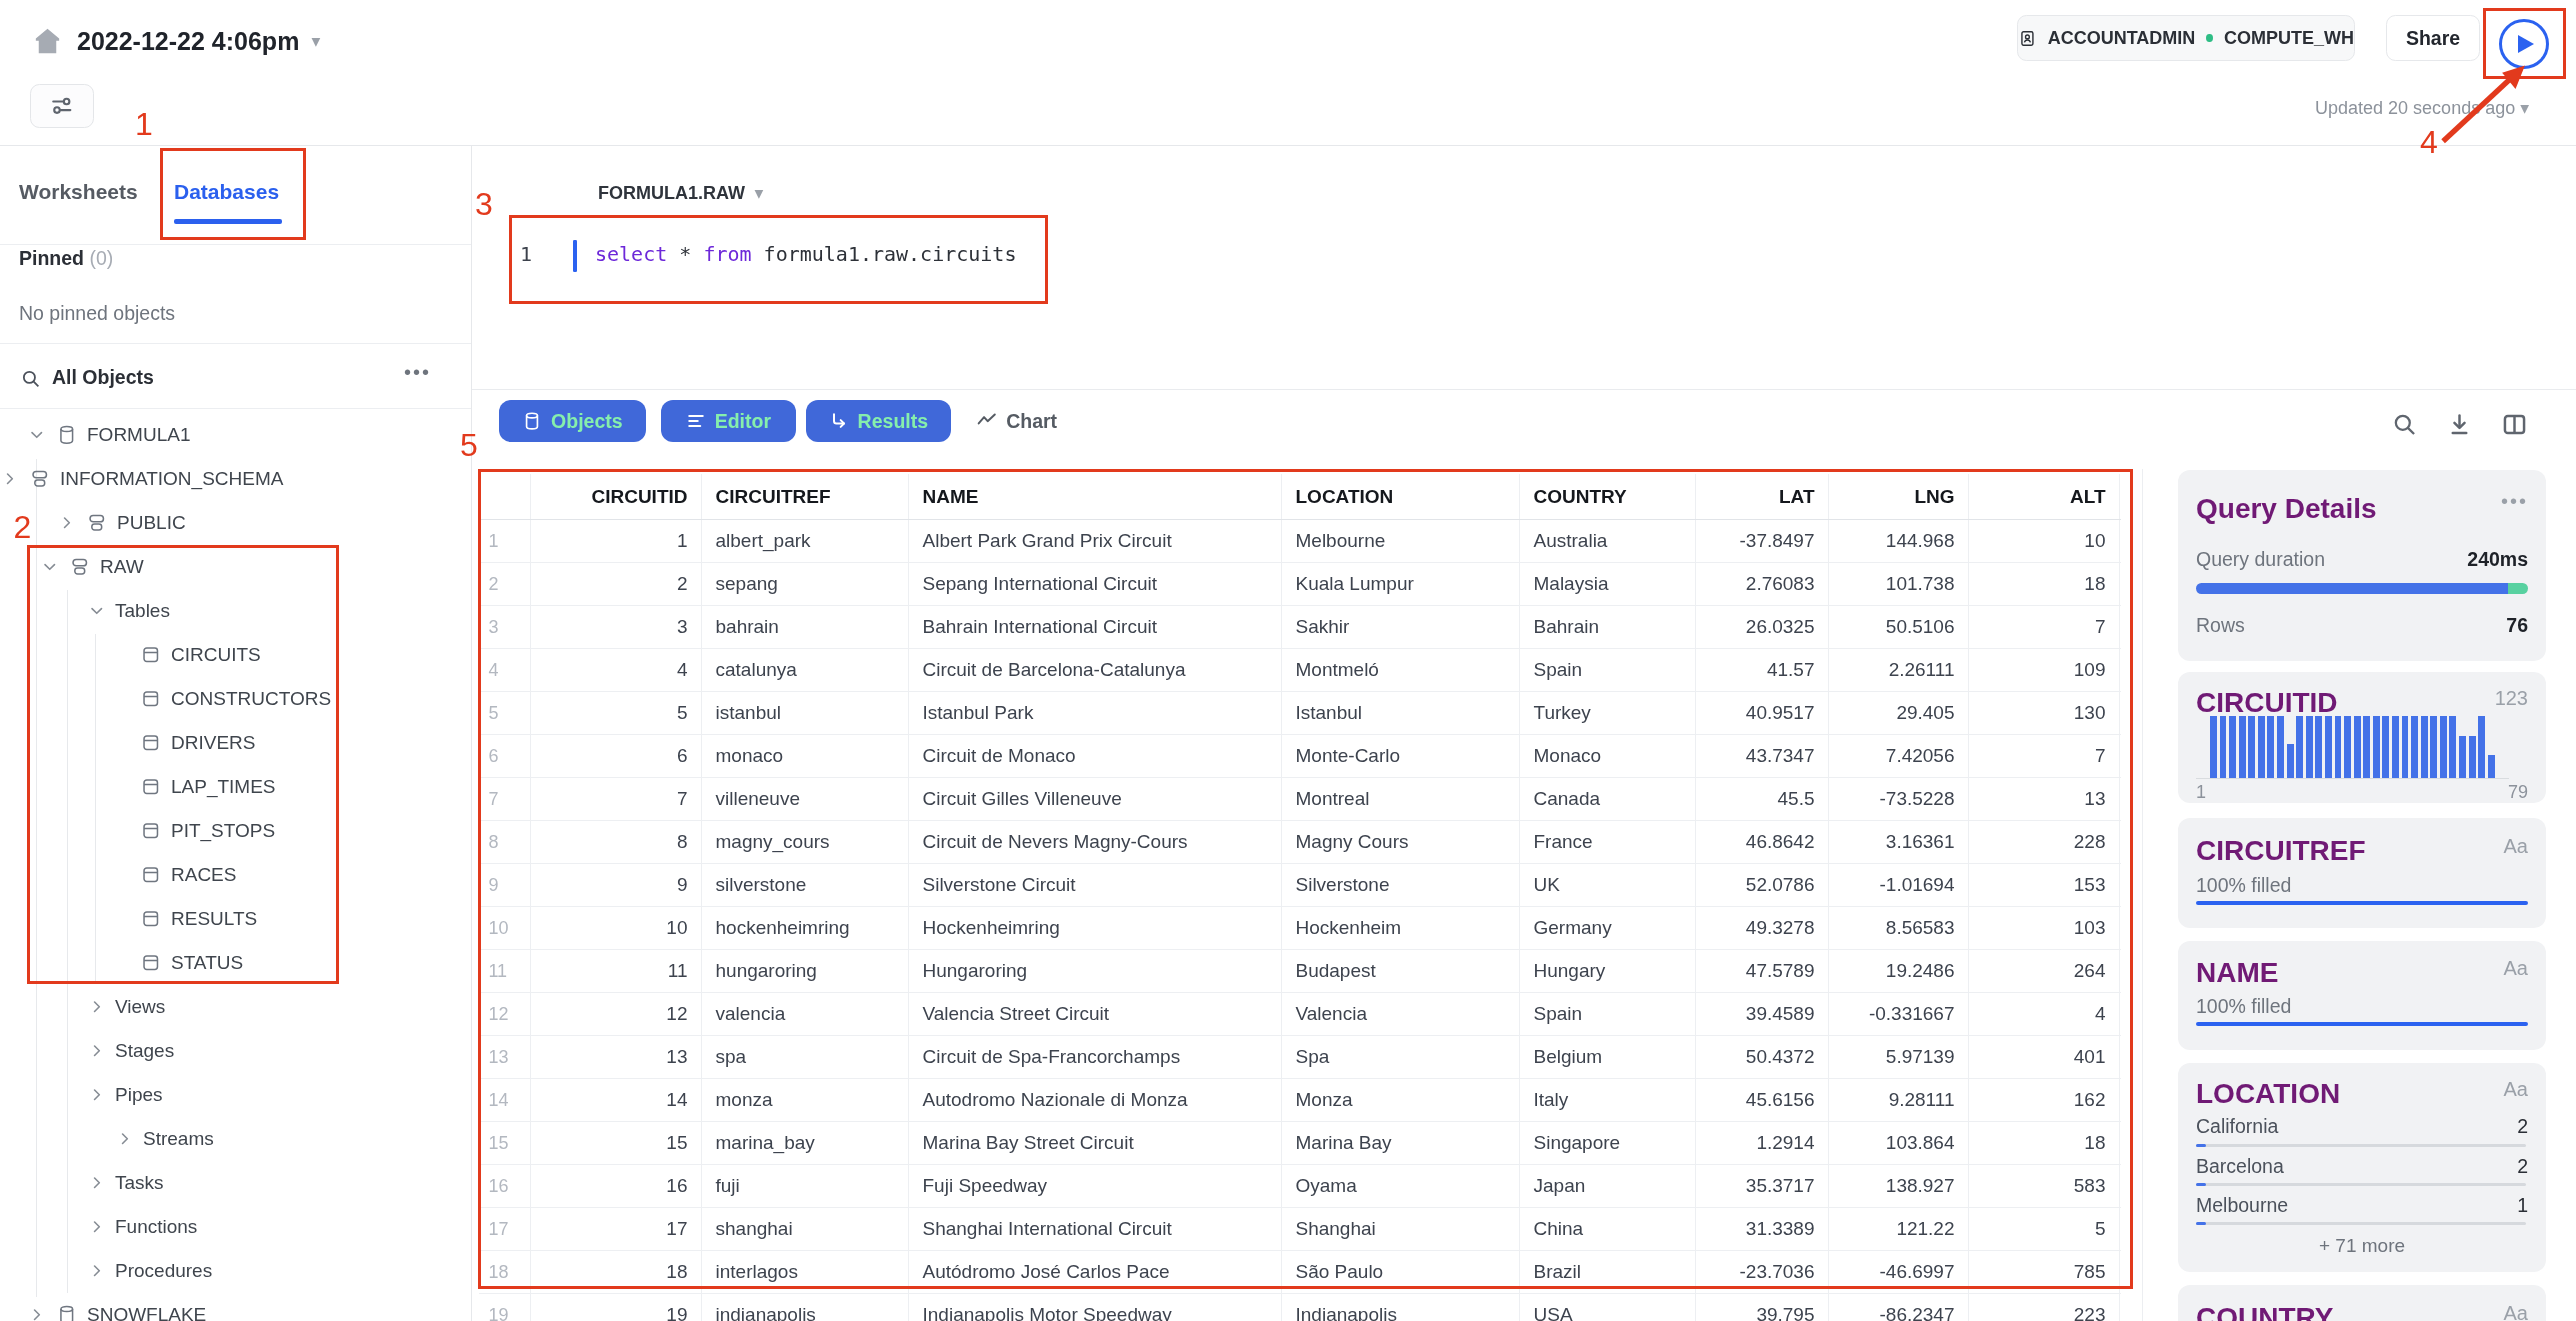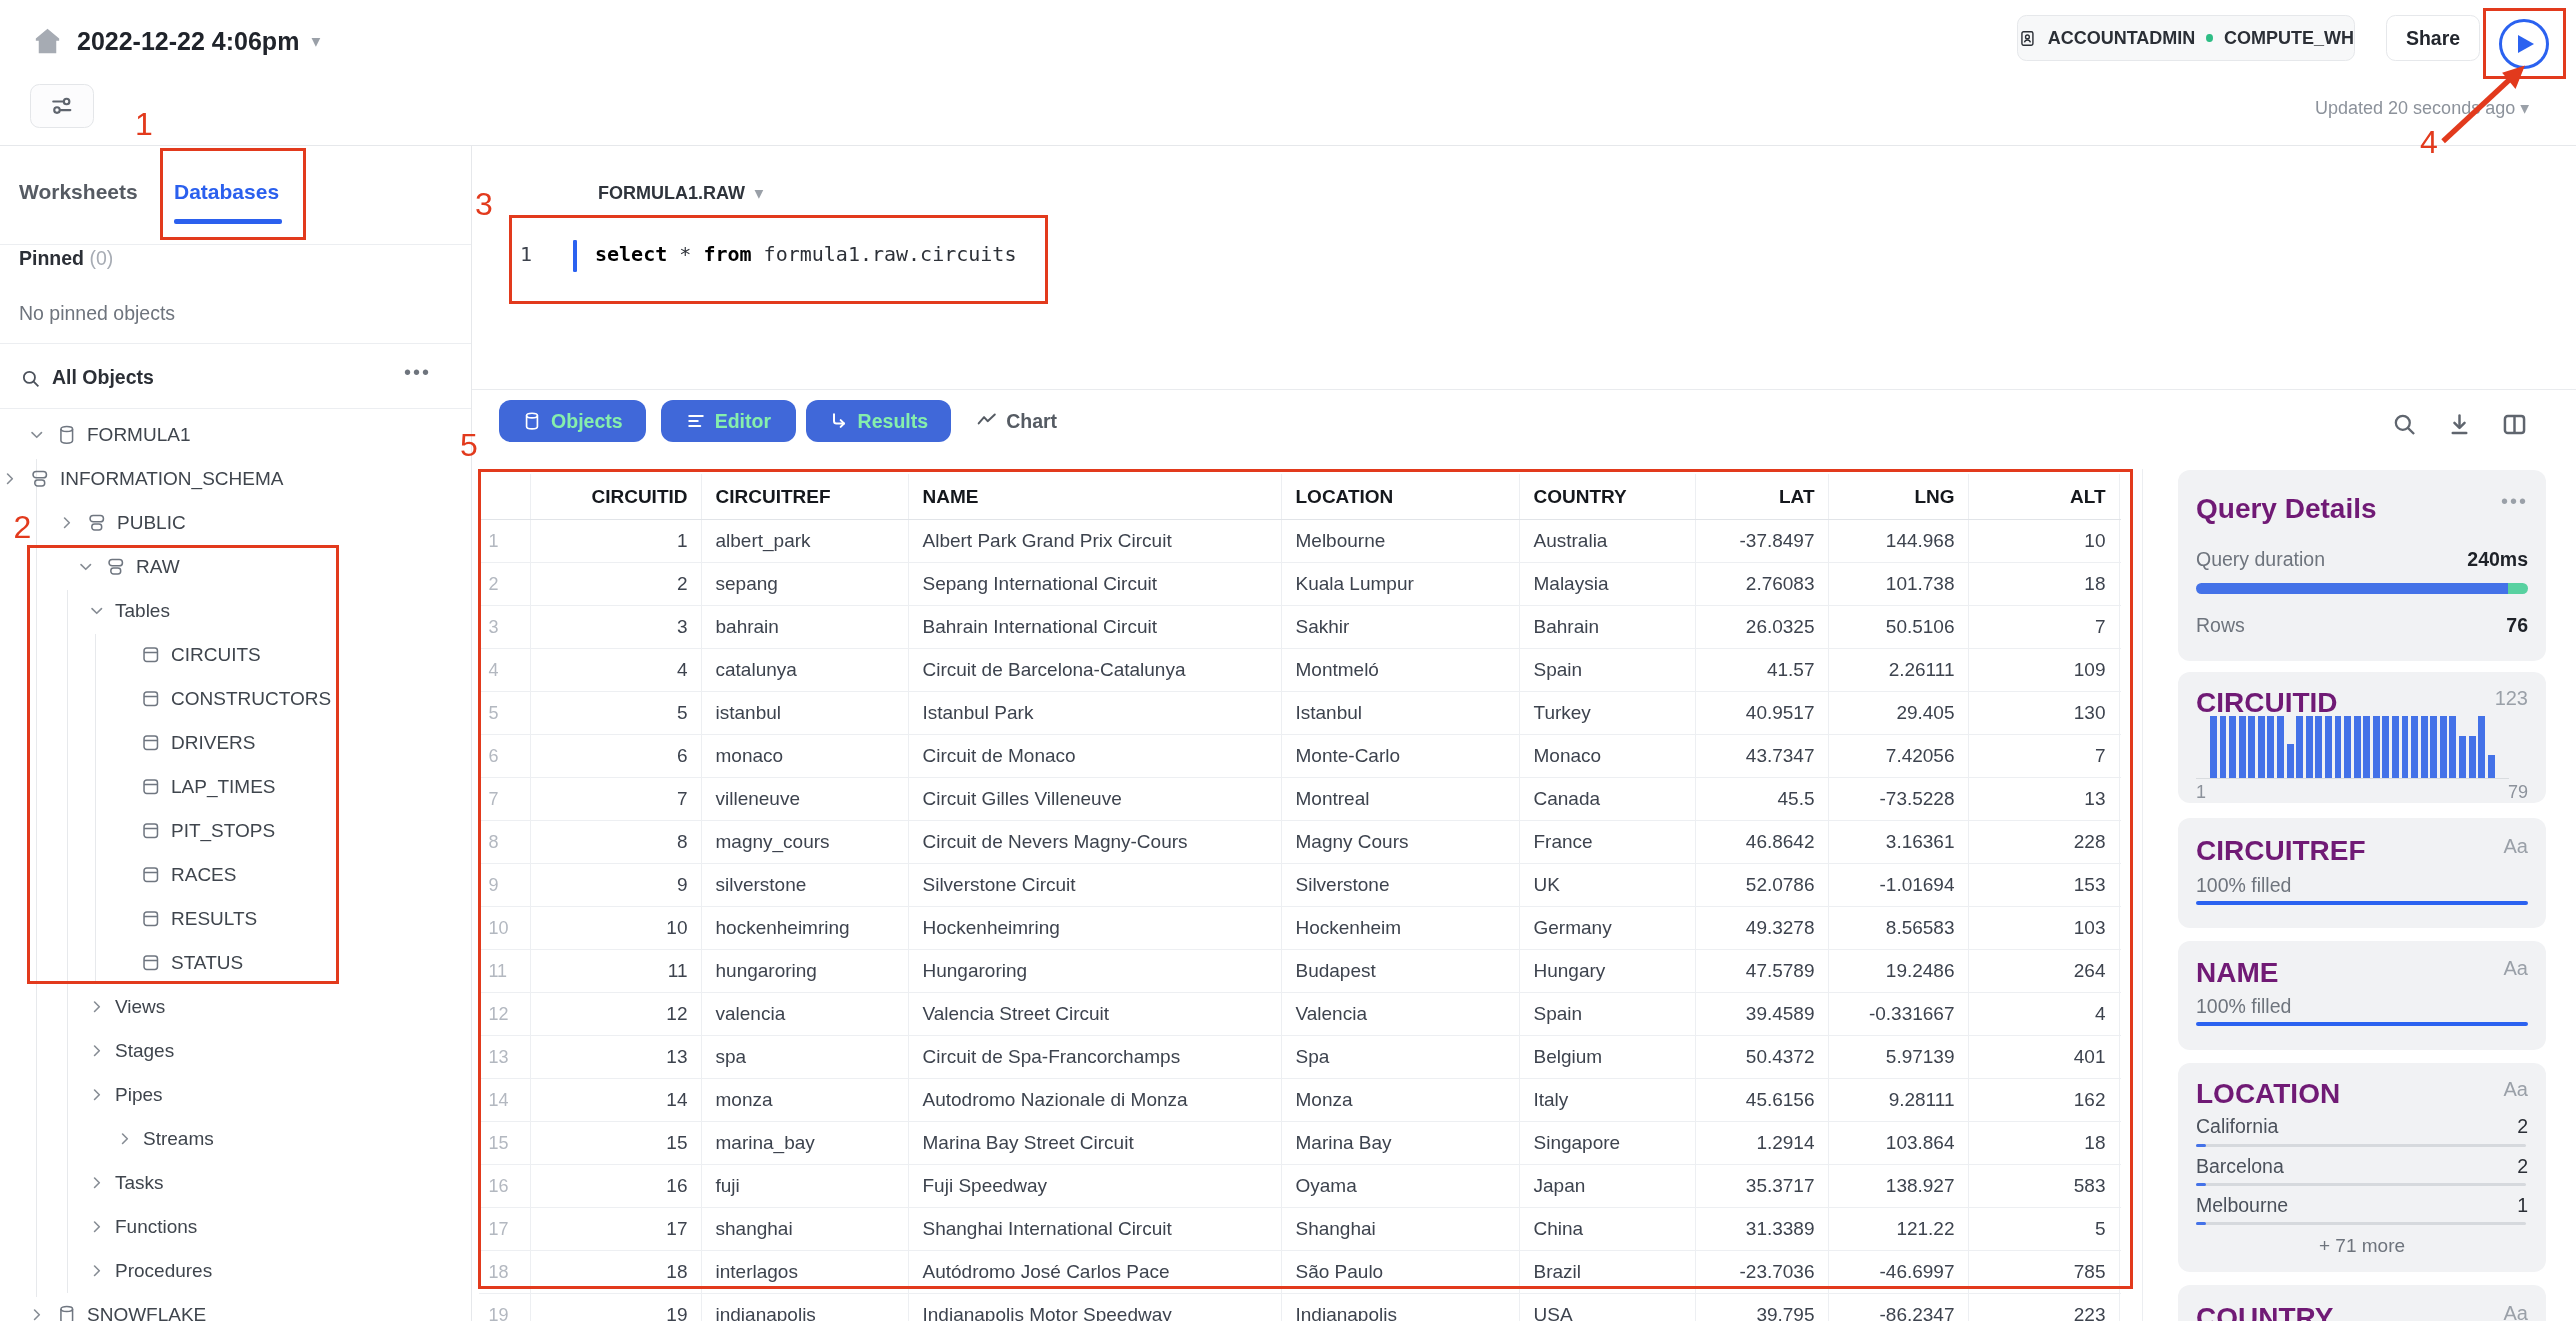--- a/index.html
+++ b/index.html
@@ -47,21 +47,21 @@
   .chev.down svg{transform:rotate(90deg);}
   .ticon{width:24px;display:flex;justify-content:center;}
   .guide{position:absolute;width:1.3px;background:#e7e9ec;}
 
   
   #wtab{position:absolute;left:598px;top:183px;display:flex;gap:9.4px;align-items:center;}
   #wtab-label{font-size:18px;font-weight:bold;color:#2f343c;}
   #sql-linenum{position:absolute;left:520px;top:242px;font-family:"DejaVu Sans Mono",monospace;font-size:20px;color:#3c424c;}
   #sql-cursor{position:absolute;left:573px;top:240px;width:4px;height:32px;background:#2b62f0;border-radius:1.3px;}
   #sql-line{position:absolute;left:595px;top:242px;font-family:"DejaVu Sans Mono",monospace;font-size:20px;color:#2d3138;white-space:pre;}
-  .sql-kw{color:#000000;font-weight:bold;}
+  .sql-kw{color:#6d28d9;}
   #toolbar-divider{position:absolute;left:472px;top:389px;width:2104px;height:1.3px;background:#e9ebee;}
 
   
   .pill{position:absolute;top:400px;height:42px;background:#4068d9;border-radius:12px;display:flex;
     align-items:center;justify-content:center;gap:8.7px;color:#86efac;font-size:19.5px;font-weight:bold;}
   #pill-objects{left:499px;width:147px;}
   #pill-editor{left:661px;width:135px;}
   #pill-results{left:806px;width:145px;}
   #tab-chart{position:absolute;left:976px;top:400px;height:42px;display:flex;align-items:center;gap:8.7px;
     color:#555b63;font-size:19.5px;font-weight:bold;}
@@ -203,21 +203,21 @@
           </svg>
         </span>
         <span class="ticon">
           <svg width="21.5" height="21.5" viewBox="0 0 24 24" fill="none" stroke="#6f7680" stroke-width="1.7">
             <rect x="4.5" y="4" width="15" height="7" rx="3.5"></rect>
             <rect x="6.5" y="13.5" width="11" height="6.5" rx="3"></rect>
           </svg>
         </span>
         <span class="tlabel">PUBLIC</span>
       </div>
-      <div class="tree-row" style="padding-left: 76px;">
+      <div class="tree-row" style="padding-left: 40px;">
         <span class="chev down">
           <svg width="17.5" height="17.5" viewBox="0 0 24 24" fill="none" stroke="#868c94" stroke-width="2.2" stroke-linecap="round" stroke-linejoin="round">
             <path d="M9 5.5L15.5 12 9 18.5"></path>
           </svg>
         </span>
         <span class="ticon">
           <svg width="21.5" height="21.5" viewBox="0 0 24 24" fill="none" stroke="#6f7680" stroke-width="1.7">
             <rect x="4.5" y="4" width="15" height="7" rx="3.5"></rect>
             <rect x="6.5" y="13.5" width="11" height="6.5" rx="3"></rect>
           </svg>

